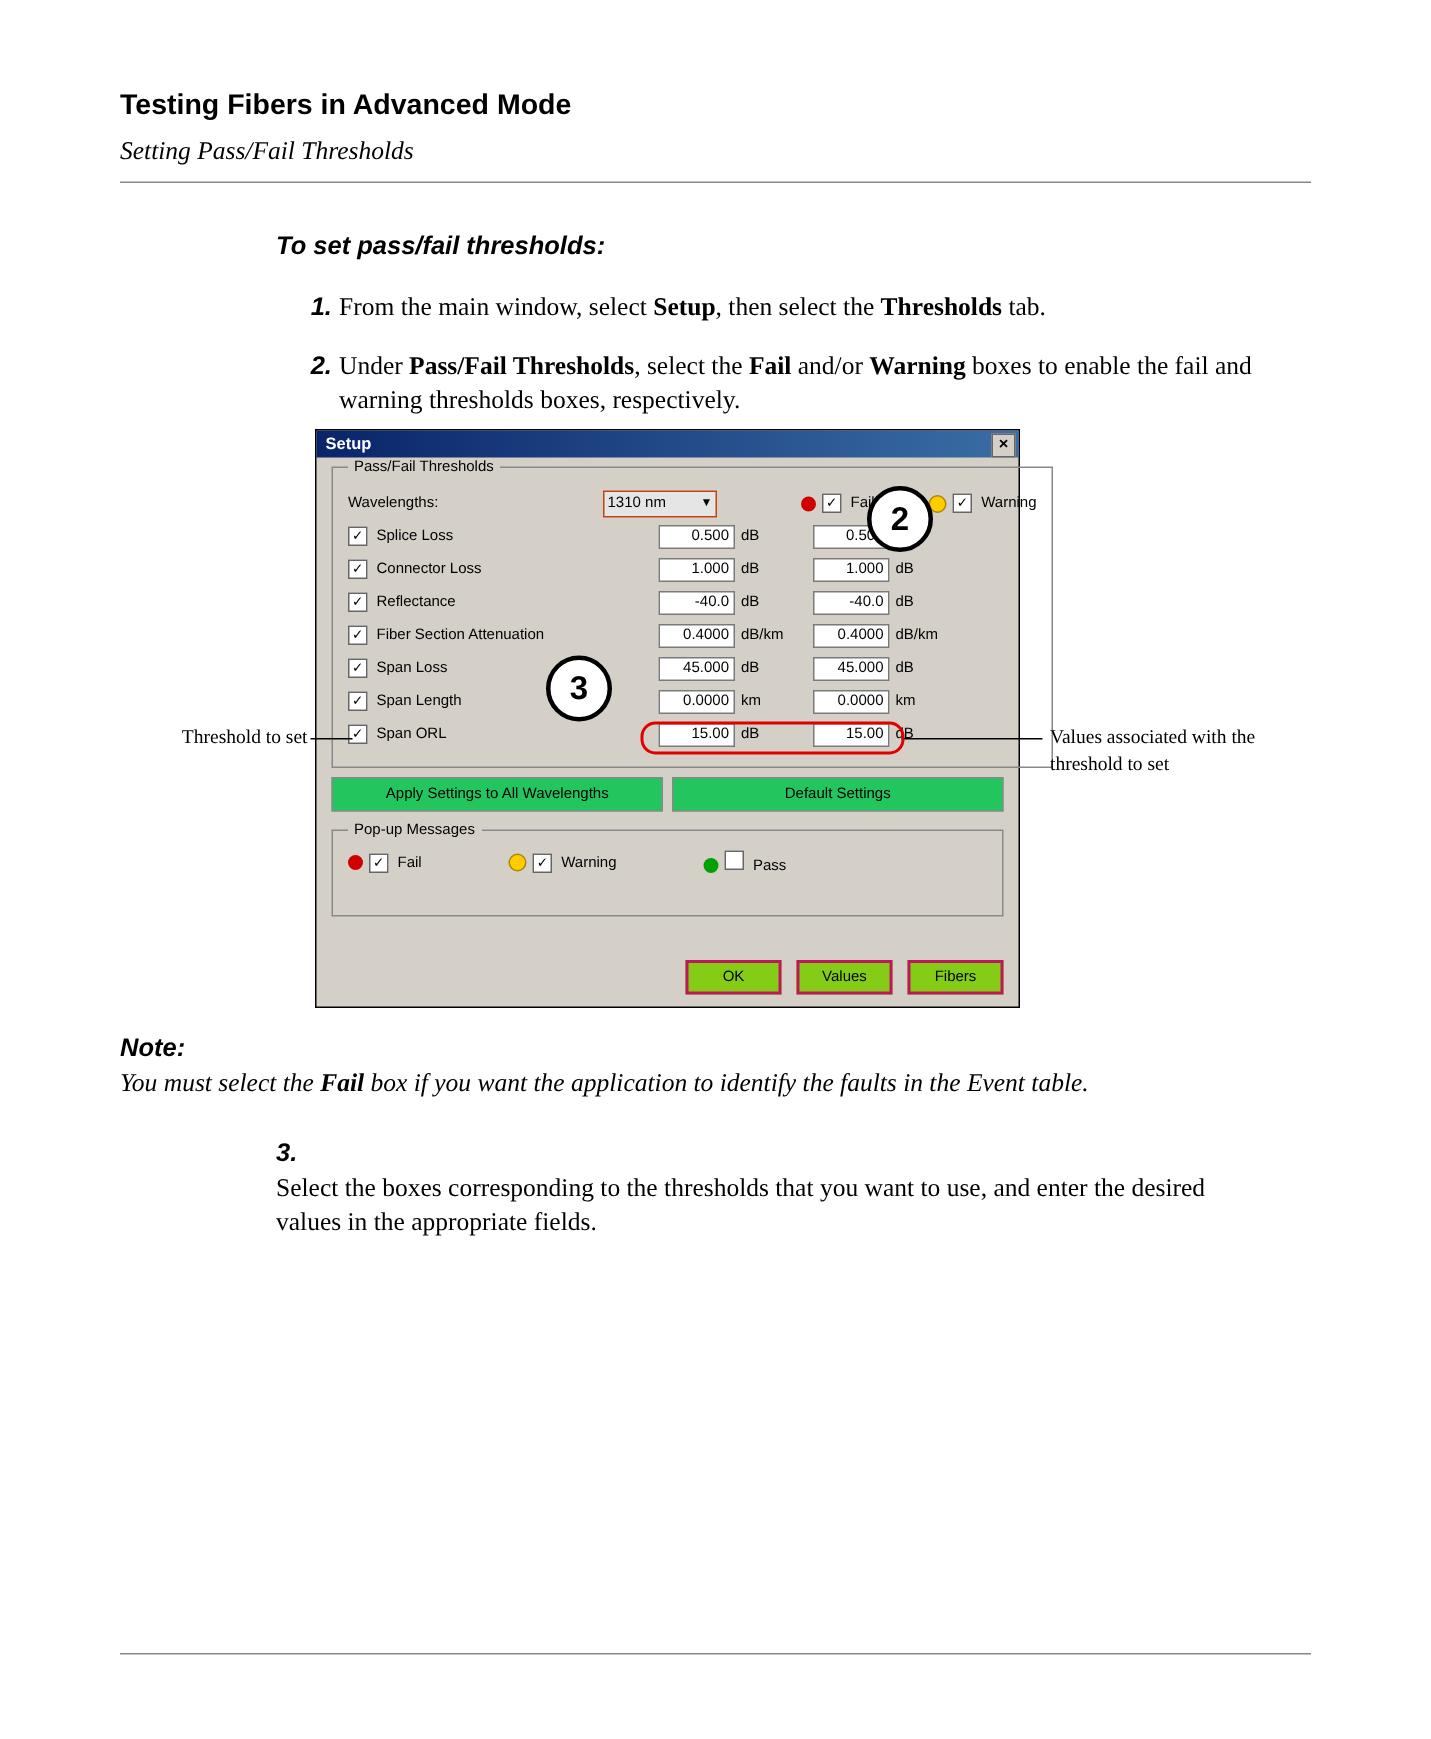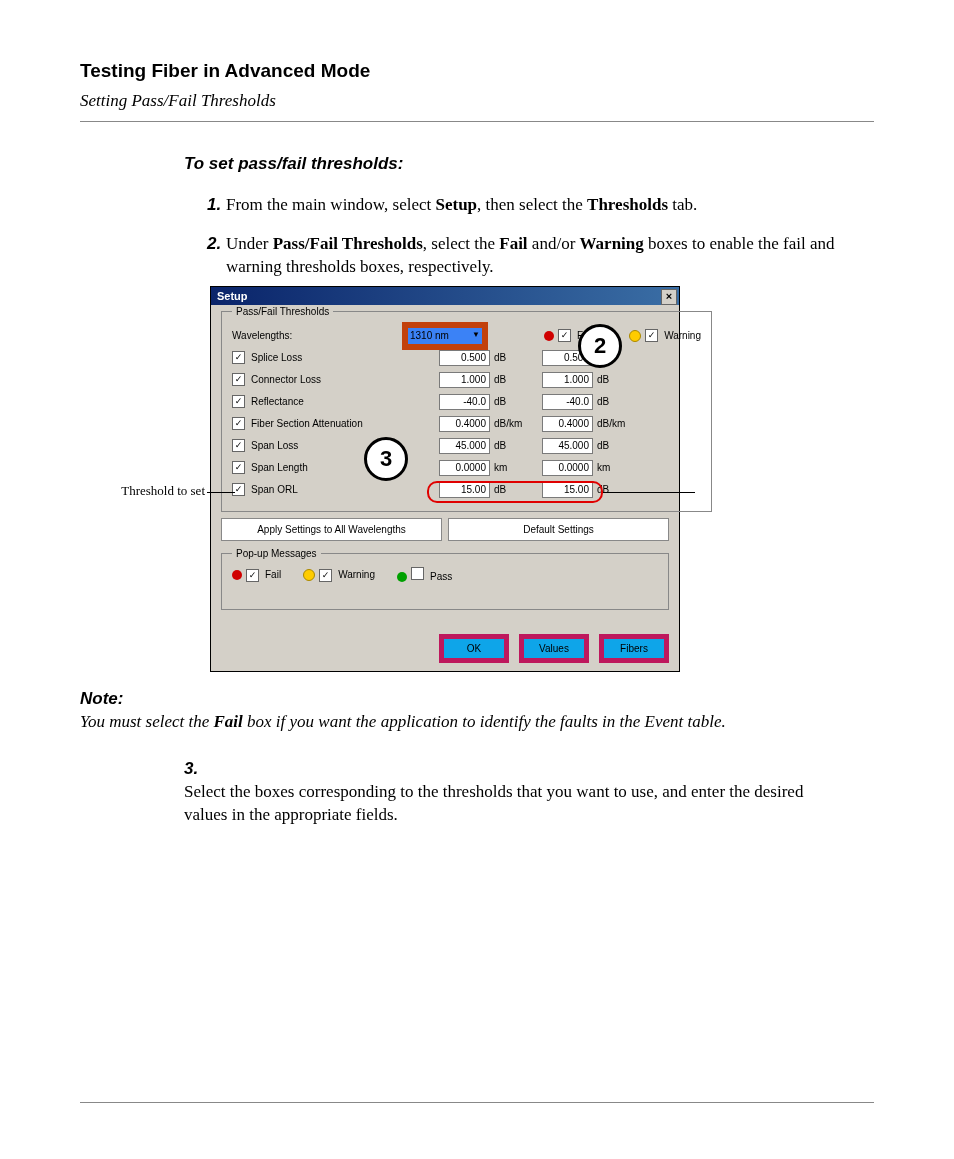--- a/index.html
+++ b/index.html
@@ -18,36 +18,36 @@
   .titlebar{height:18px;line-height:18px;background:linear-gradient(to right,#0a246a,#3a6ea5);color:#fff;padding-left:6px;font-weight:700;position:relative}
   .closebtn{position:absolute;right:2px;top:2px;width:14px;height:14px;background:#d4d0c8;border:1px solid #666;text-align:center;line-height:12px;font-family:Arial;font-size:11px;font-weight:700;color:#000}
   .tabs{display:flex;margin:6px 6px 0 6px}
   .tab{flex:1;text-align:center;padding:4px 0;border:1px solid #888;background:#d4d0c8;font-size:10px;border-bottom:none}
   .tab.active{background:#e8e6e0}
   fieldset.pf{margin:0 10px;border:1px solid #888;padding:6px 10px 10px;font-size:10px}
   fieldset.pf>legend{font-size:10px;padding:0 4px}
   .row{display:flex;align-items:center;height:22px}
   .lbl{width:170px}
   .chk{width:11px;height:11px;border:1px solid #666;background:#fff;display:inline-block;margin-right:6px;text-align:center;font-size:9px;line-height:10px}
-  .sel{width:70px;height:16px;border:6px solid #c2410c;background:#3b82f6;display:inline-flex;align-items:center;justify-content:space-between;padding:0 2px;font-size:10px}
+  .sel{width:70px;height:16px;border:1px solid #c2410c;background:#e5e5e5;display:inline-flex;align-items:center;justify-content:space-between;padding:0 2px;font-size:10px}
   .caret{font-size:8px}
   .val{width:46px;height:14px;border:1px solid #7a7a7a;background:#fff;font-size:10px;text-align:right;padding-right:3px;line-height:14px;display:inline-block}
   .unit{width:34px;display:inline-block;font-size:10px;padding-left:4px}
   .spacer{width:56px}
   .fail-ind,.warn-ind,.pass-ind{width:10px;height:10px;border-radius:50%;display:inline-block;margin-right:4px;vertical-align:middle}
   .fail-ind{background:#d00000}
   .warn-ind{background:#ffcc00;border:1px solid #aa8800}
   .pass-ind{background:#00a000}
   .btns{margin:6px 10px;display:flex;gap:6px}
-  .flatbtn{flex:1;border:1px solid #888;text-align:center;font-size:10px;padding:4px 0;background:#ffffff}
+  .flatbtn{flex:1;border:1px solid #888;text-align:center;font-size:10px;padding:4px 0;background:#22c55e}
   fieldset.popup{margin:6px 10px;border:1px solid #888;padding:6px 10px 26px;font-size:10px}
   fieldset.popup>legend{font-size:10px;padding:0 4px}
-  .popup-row{display:flex;gap:22px;align-items:center}
+  .popup-row{display:flex;gap:58px;align-items:center}
   .dlgbtns{position:absolute;right:10px;bottom:8px;display:flex;gap:10px}
-  .dlgbtn{width:60px;border:5px solid #be185d;background:#0ea5e9;text-align:center;font-size:10px;padding:3px 0}
+  .dlgbtn{width:60px;border:2px solid #be185d;background:#84cc16;text-align:center;font-size:10px;padding:3px 0}
   
   .anno{position:absolute;font-family:Georgia,serif;font-size:13px}
   .circle{position:absolute;width:38px;height:38px;border:3px solid #000;border-radius:50%;background:#fff;text-align:center;font-family:Verdana,Arial,sans-serif;font-weight:700;font-size:22px;line-height:38px;z-index:10}
   .redov{position:absolute;border:2px solid #e00000;border-radius:10px;z-index:5;pointer-events:none}
   .line{position:absolute;background:#000;height:1px}
   .note-block{position:absolute;left:80px;right:80px}
   .note-label{font-family:Verdana,Arial,sans-serif;font-weight:700;font-style:italic;display:inline-block;width:100px;vertical-align:top}
   .note-body{display:inline-block;width:690px;font-style:italic}
   .note-body .bold{font-style:italic}
   .step3{position:absolute;left:184px;right:80px}
@@ -58,21 +58,21 @@
   .footer-row{display:flex;justify-content:space-between;font-size:15px;margin-top:4px}
   .footer-pg{font-family:Verdana,Arial,sans-serif;font-weight:700}
   .footer-doc{font-family:Arial,sans-serif;font-size:13px;letter-spacing:1px}
 </style>
 </head>
 <body>
 
 <div class="page">
 
   <div class="header">
-    <div class="h-main">Testing Fiber in Advanced Mode</div>
+    <div class="h-main">Testing Fibers in Advanced Mode</div>
     <div class="h-sub">Setting Pass/Fail Thresholds</div>
     <hr class="header-rule">
   </div>
 
   <div class="proc-title">To set pass/fail thresholds:</div>
 
   <ol class="steps">
     <li>
       <span>From the main window, select </span><span class="bold">Setup</span><span>, then select the </span><span class="bold">Thresholds</span><span> tab.</span>
     </li>
@@ -203,20 +203,21 @@
 
   <div class="circle" style="left:578px;top:324px">2</div>
   <div class="circle" style="left:364px;top:437px">3</div>
 
   <div class="redov" style="left:427px;top:481px;width:172px;height:18px"></div>
 
   <div class="line" style="left:207px;top:492px;width:28px"></div>
   <div class="anno" style="left:92px;top:482px;text-align:right;width:113px">Threshold to set</div>
 
   <div class="line" style="left:601px;top:492px;width:94px"></div>
+  <div class="anno" style="left:700px;top:482px;width:160px">Values associated with the threshold to set</div>
 
   <div class="note-block" style="top:688px">
     <span class="note-label">Note:</span>
     <span class="note-body">
       <span>You must select the </span><span class="bold">Fail</span><span> box if you want the application to identify the faults in the Event table.</span>
     </span>
   </div>
 
   <div class="step3" style="top:758px">
     <span class="num">3.</span>

